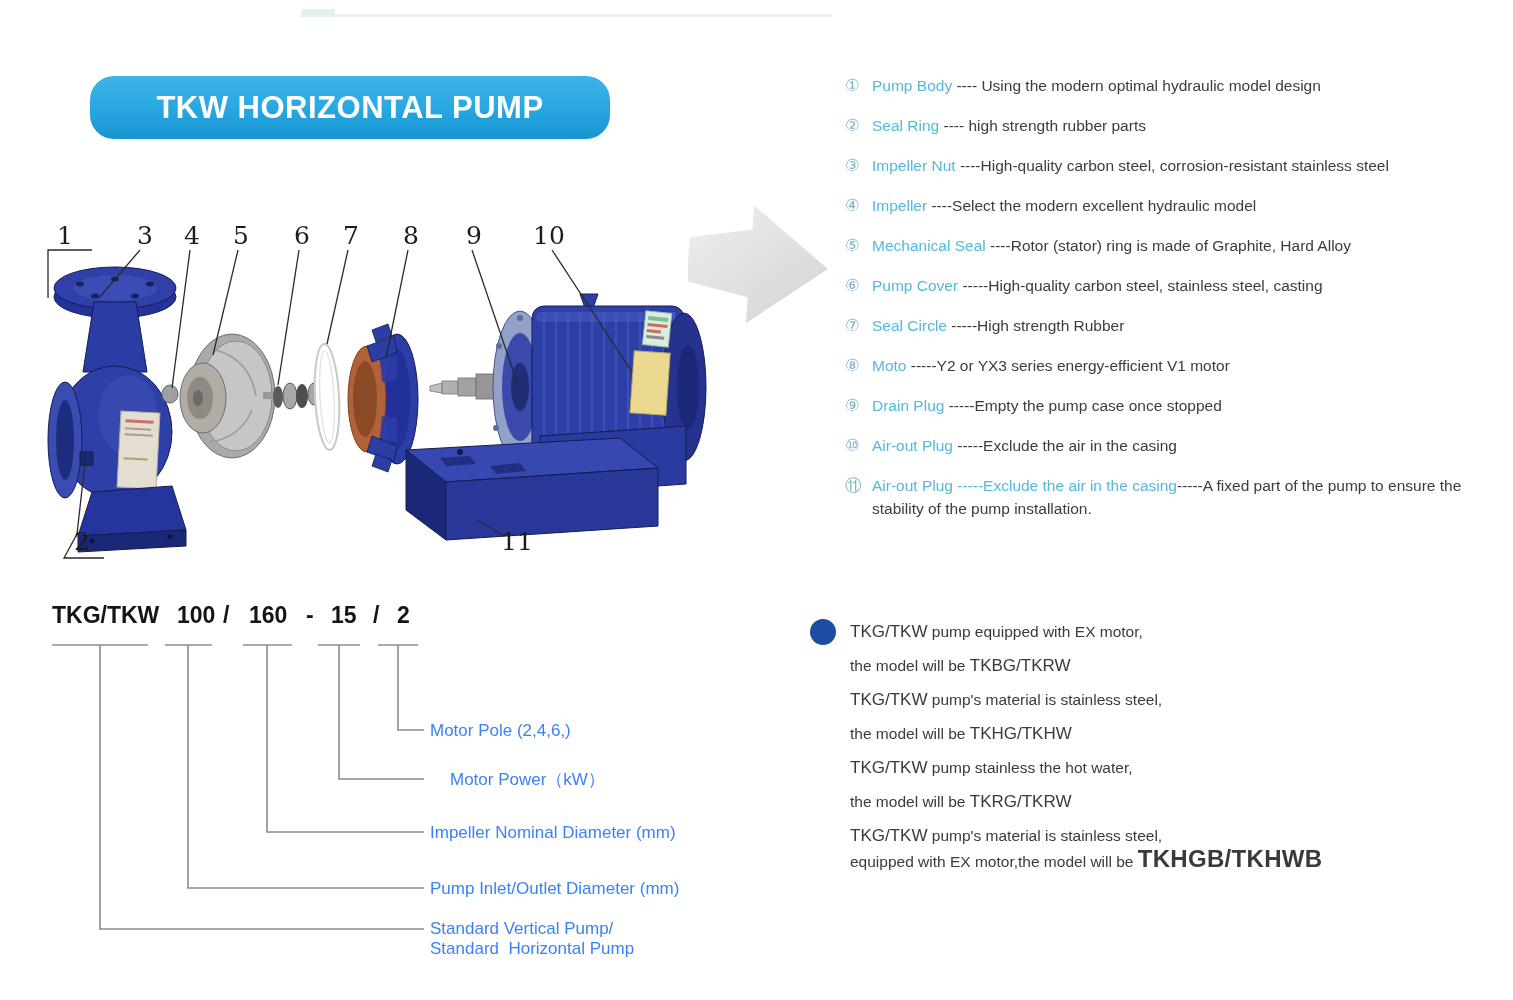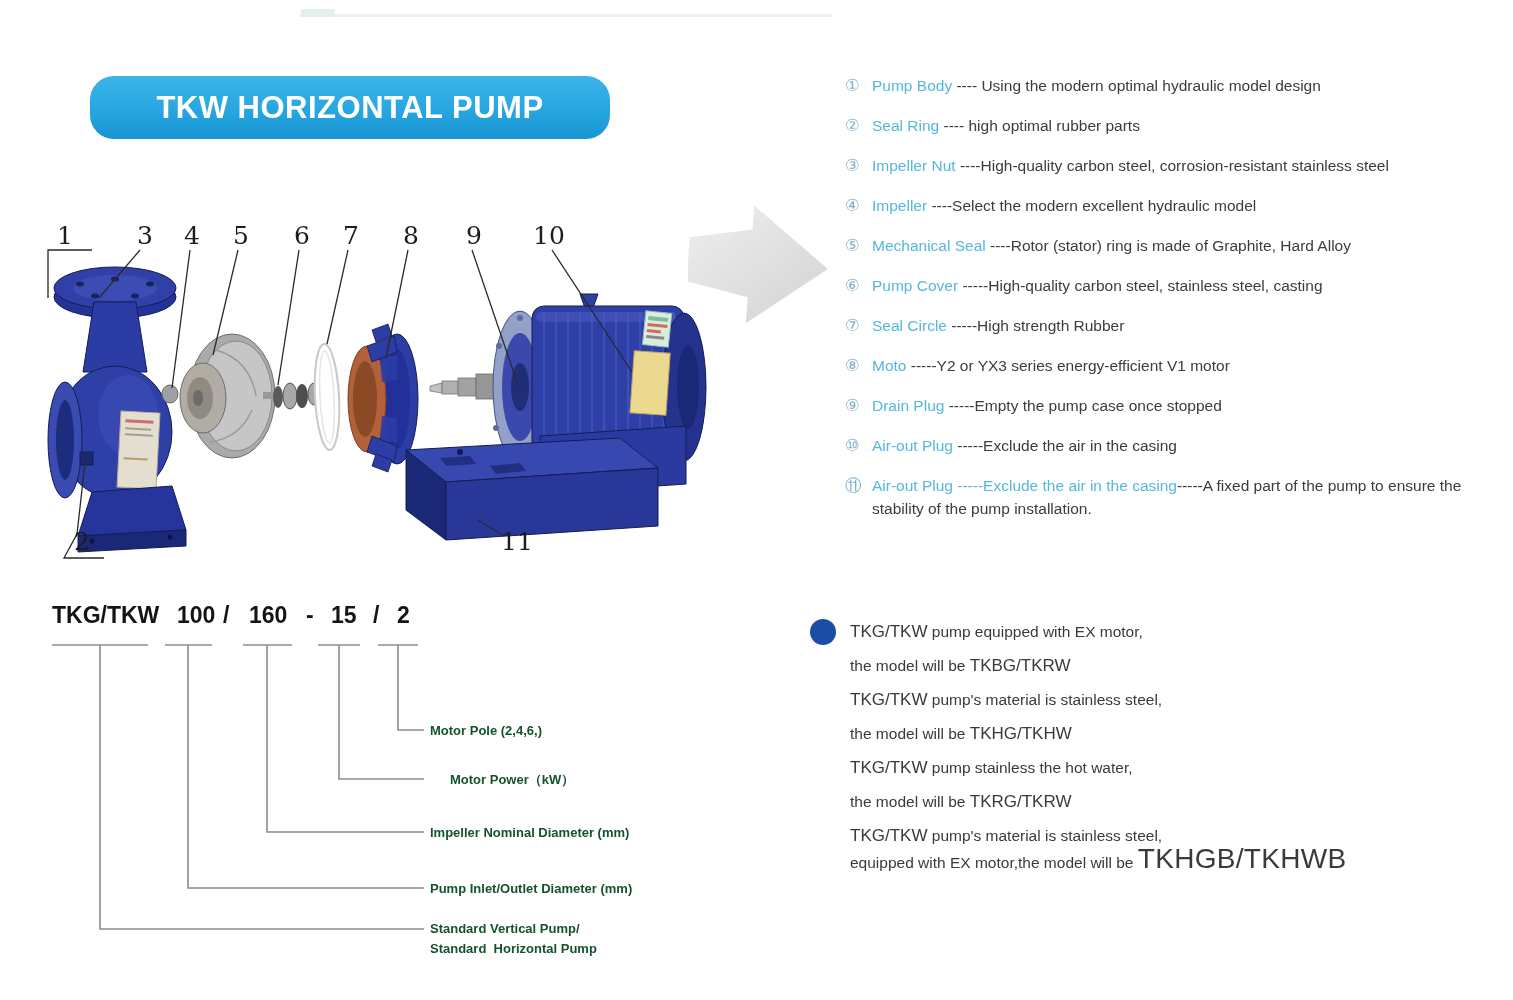--- a/index.html
+++ b/index.html
@@ -36,29 +36,29 @@
     color:var(--text-dark);margin-bottom:17px;}
   .part-badge{position:absolute;left:0;top:0;color:var(--badge-blue);font-size:16.5px;}
   .seg-blue{color:var(--name-blue);}
   .seg-dark{color:var(--text-dark);}
 
   
   .model-code{position:absolute;left:0;top:602px;width:700px;height:30px;}
   .model-code span{position:absolute;top:0;font-size:23px;font-weight:bold;color:#141414;}
   .model-lines{position:absolute;left:0;top:560px;width:760px;height:420px;}
   .model-labels{position:absolute;left:0;top:0;width:760px;height:1000px;pointer-events:none;}
-  .model-label{position:absolute;font-size:13px;font-weight:bold;color:#14532d;line-height:20px;white-space:pre;}
+  .model-label{position:absolute;font-size:17px;font-weight:normal;color:#3b82f6;line-height:20px;white-space:pre;}
 
   
   .note-dot{position:absolute;left:810px;top:619px;width:26px;height:26px;border-radius:50%;
     background:var(--dot-blue);}
   .notes{position:absolute;left:850px;top:622px;width:620px;}
   .note-line{font-size:15.5px;color:#3a3a3a;line-height:19px;margin-bottom:15px;white-space:pre-wrap;}
   .note-line .code{font-size:17px;}
-  .note-line .xl{font-size:28px;font-weight:normal;letter-spacing:.3px;}
+  .note-line .xl{font-size:24px;font-weight:bold;letter-spacing:.3px;}
   .note-line.tight{margin-bottom:4px;}
 </style>
 </head>
 <body>
 
 <div class="page">
 
   <div class="top-line"></div>
   <div class="top-tick"></div>
 
@@ -212,21 +212,21 @@
       <linearGradient id="agrad" x1="0" y1="0" x2="1" y2="1">
         <stop offset="0" stop-color="#efefef"></stop>
         <stop offset="1" stop-color="#d2d2d2"></stop>
       </linearGradient>
     </defs>
     <polygon points="0,42 62,30 62,6 140,64 62,124 62,98 0,86" fill="url(#agrad)" transform="rotate(4 70 65)"></polygon>
   </svg>
 
   <div class="parts" id="parts-list">
       <div class="part-row"><span class="part-badge">①</span><span class="seg-blue">Pump Body </span><span class="seg-dark">---- Using the modern optimal hydraulic model design</span></div>
-      <div class="part-row"><span class="part-badge">②</span><span class="seg-blue">Seal Ring </span><span class="seg-dark">---- high optimal rubber parts</span></div>
+      <div class="part-row"><span class="part-badge">②</span><span class="seg-blue">Seal Ring </span><span class="seg-dark">---- high strength rubber parts</span></div>
       <div class="part-row"><span class="part-badge">③</span><span class="seg-blue">Impeller Nut </span><span class="seg-dark">----High-quality carbon steel, corrosion-resistant stainless steel</span></div>
       <div class="part-row"><span class="part-badge">④</span><span class="seg-blue">Impeller </span><span class="seg-dark">----Select the modern excellent hydraulic model</span></div>
       <div class="part-row"><span class="part-badge">⑤</span><span class="seg-blue">Mechanical Seal </span><span class="seg-dark">----Rotor (stator) ring is made of Graphite, Hard Alloy</span></div>
       <div class="part-row"><span class="part-badge">⑥</span><span class="seg-blue">Pump Cover </span><span class="seg-dark">-----High-quality carbon steel, stainless steel, casting</span></div>
       <div class="part-row"><span class="part-badge">⑦</span><span class="seg-blue">Seal Circle </span><span class="seg-dark">-----High strength Rubber</span></div>
       <div class="part-row"><span class="part-badge">⑧</span><span class="seg-blue">Moto </span><span class="seg-dark">-----Y2 or YX3 series energy-efficient V1 motor</span></div>
       <div class="part-row"><span class="part-badge">⑨</span><span class="seg-blue">Drain Plug </span><span class="seg-dark">-----Empty the pump case once stopped</span></div>
       <div class="part-row"><span class="part-badge">⑩</span><span class="seg-blue">Air-out Plug </span><span class="seg-dark">-----Exclude the air in the casing</span></div>
       <div class="part-row"><span class="part-badge">⑪</span><span class="seg-blue">Air-out Plug -----Exclude the air in the casing</span><span class="seg-dark">-----A fixed part of the pump to ensure the stability of the pump installation.</span></div>
     </div>

